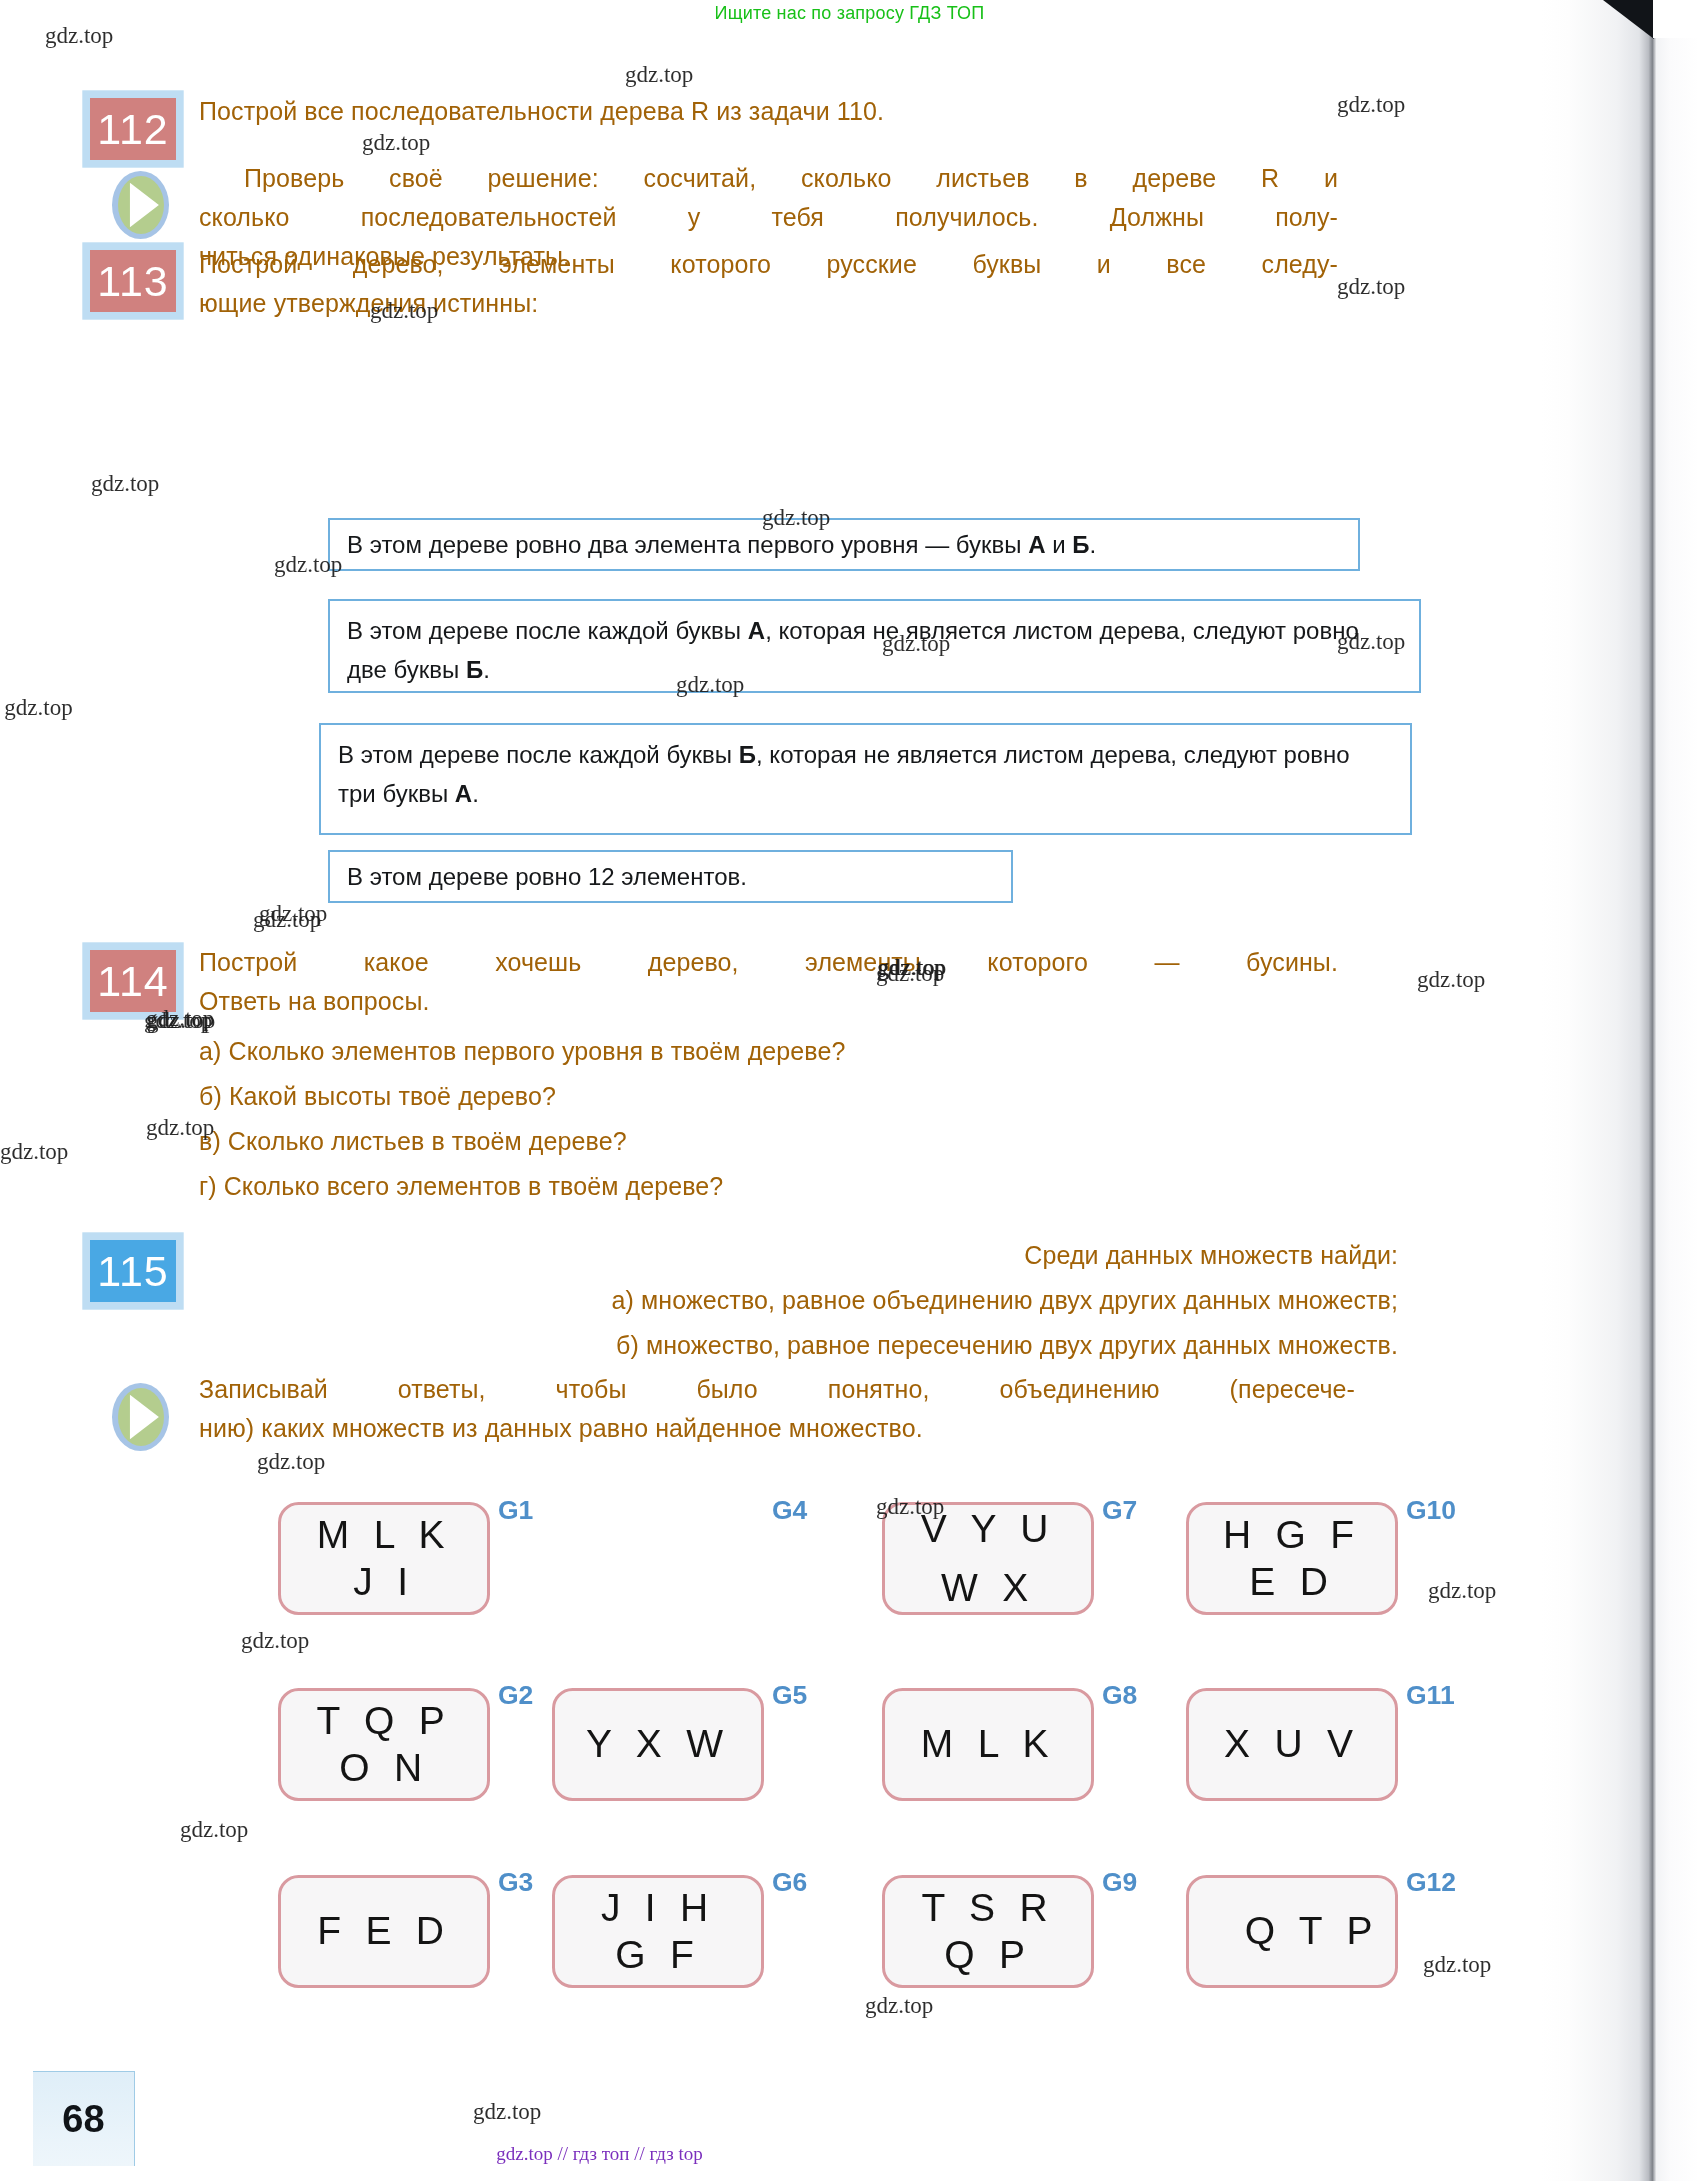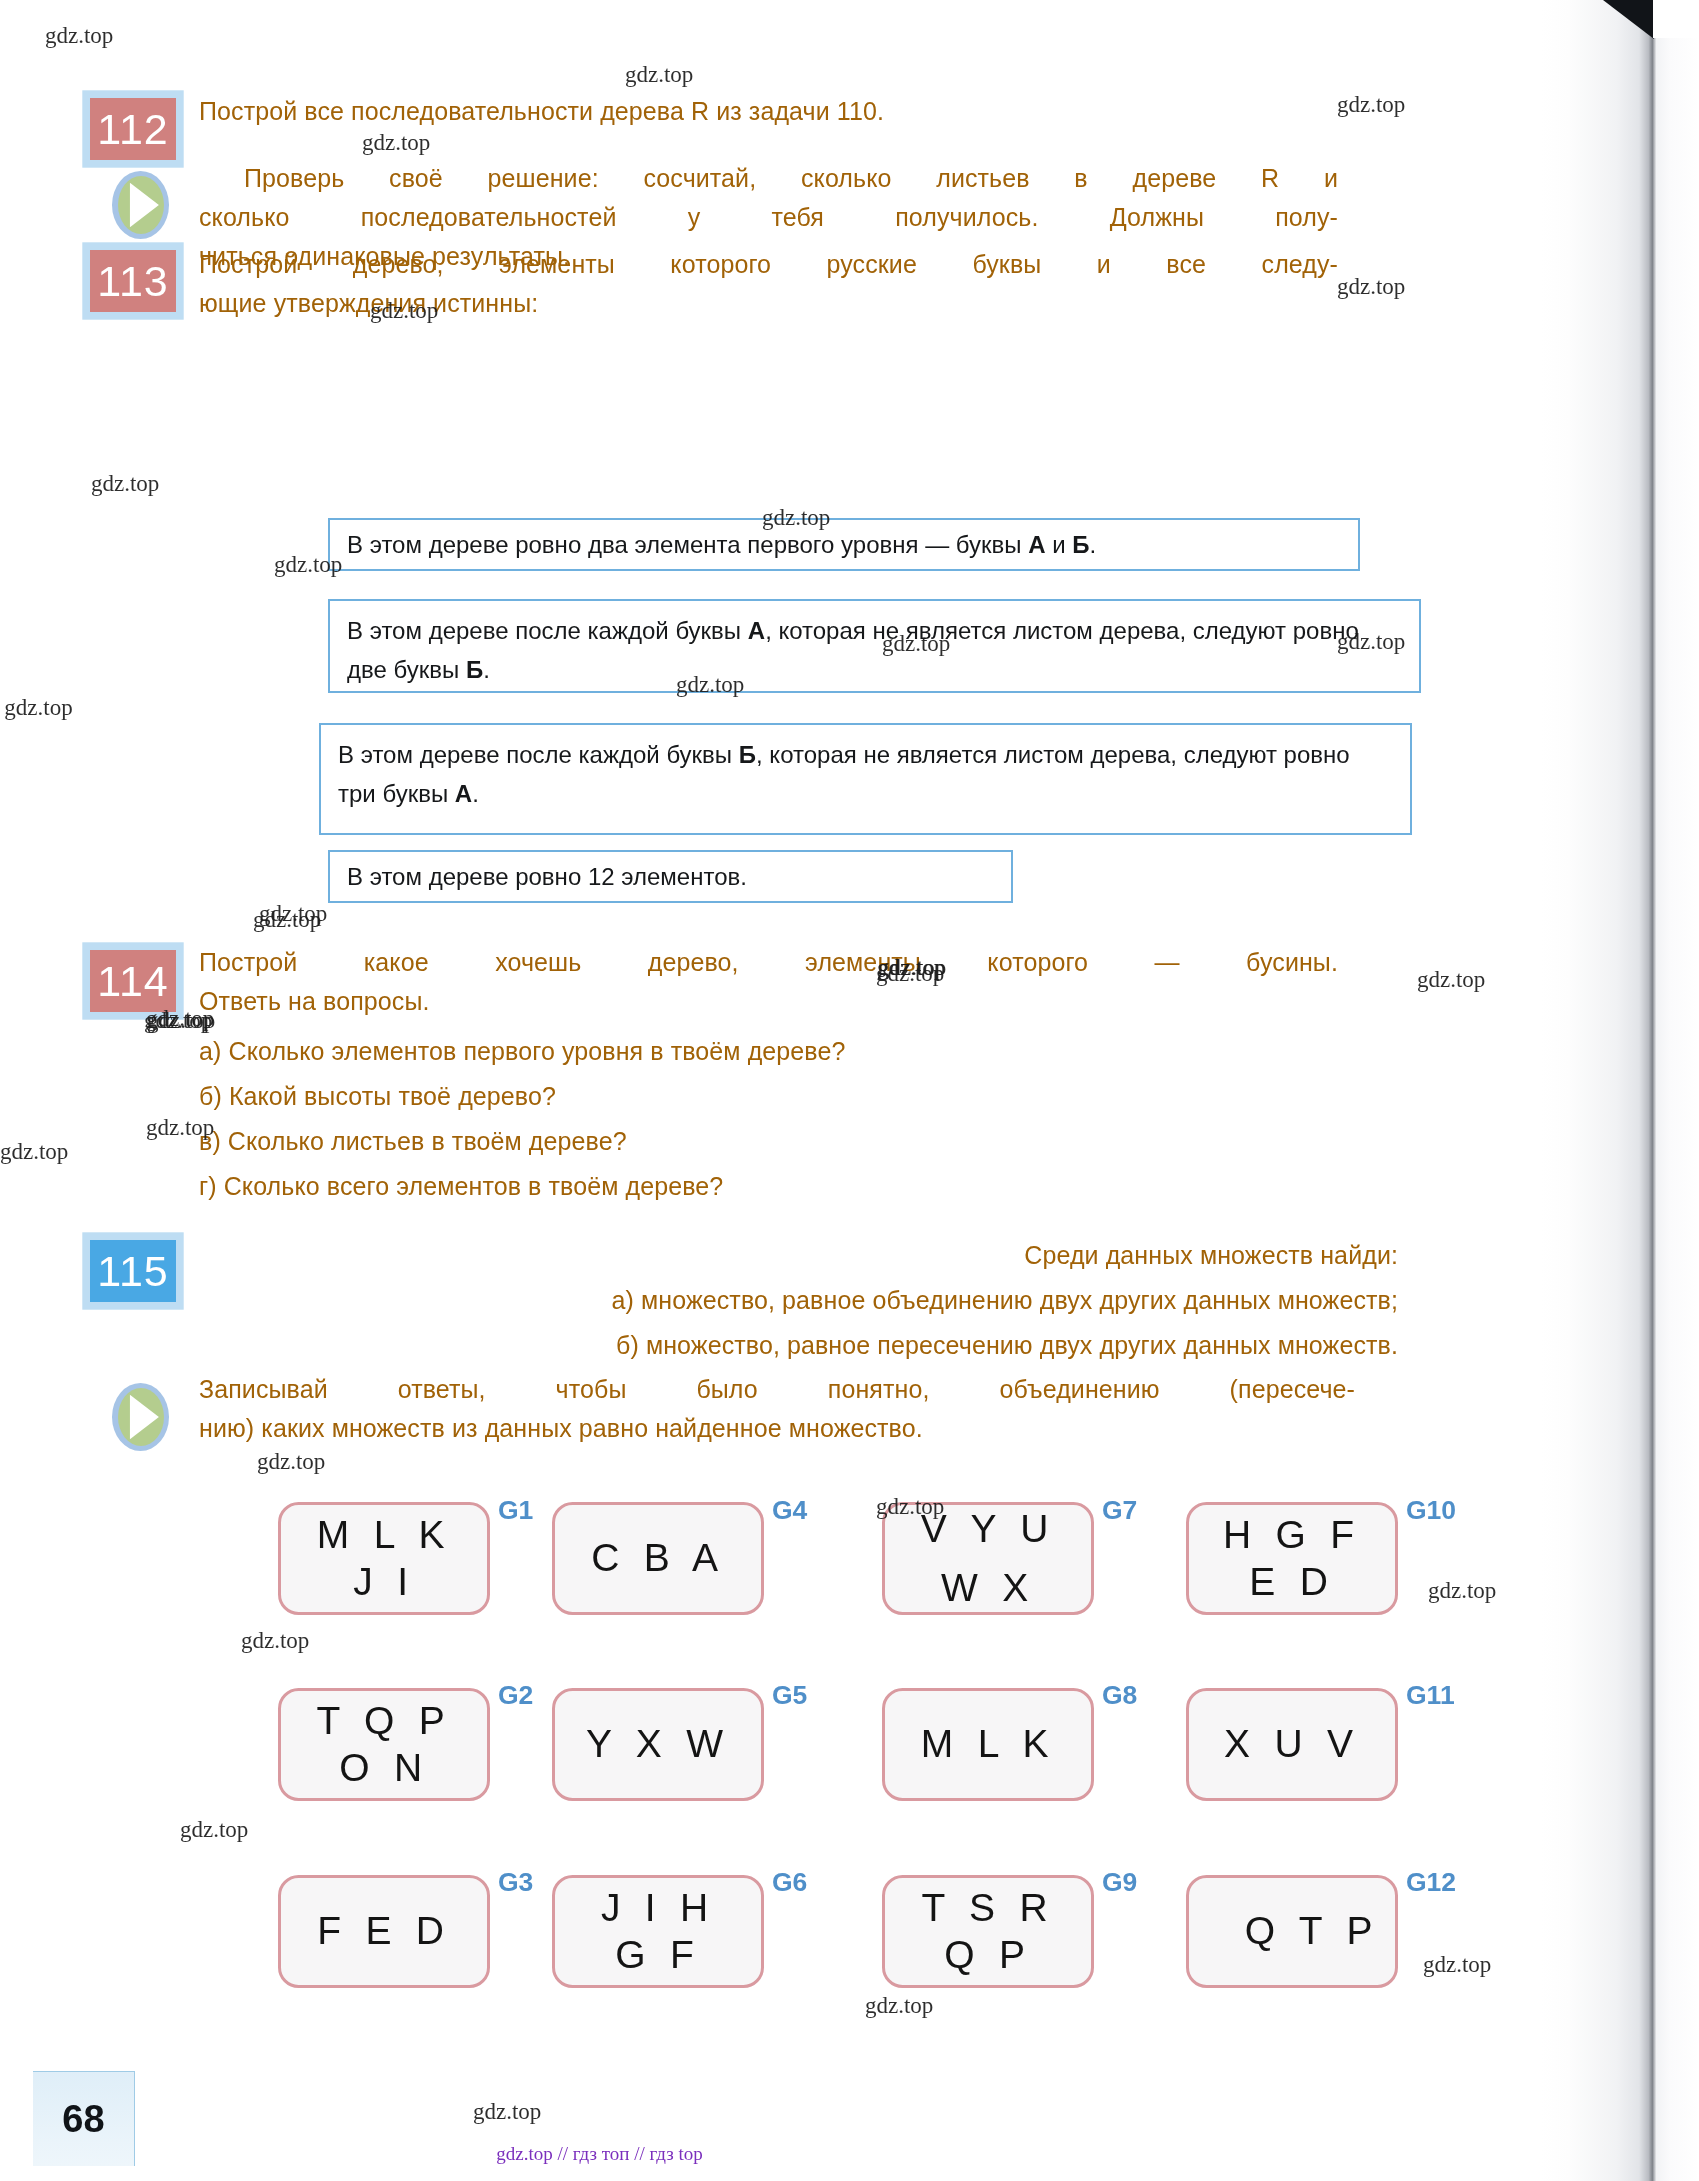--- a/index.html
+++ b/index.html
@@ -197,20 +197,21 @@
     color: #7b2fbd;
     font-family: "Liberation Serif", serif;
     font-size: 19px;
   }
 </style>
 </head>
 <body>
 
 <div id="page">
 
+  <div class="promo-header">Ищите нас по запросу ГДЗ ТОП</div>
 
   <div class="spine">
     <div class="spine-top-wedge"></div>
     <div class="spine-top-white"></div>
   </div>
 
   <div class="num-badge red" style="left:90px; top:98px;">
     <span>112</span>
   </div>
 
@@ -295,24 +296,20 @@
     <div style="text-align:justify; text-align-last:justify;">Записывай ответы, чтобы было понятно, объединению (пересече-</div>
     <div>нию) каких множеств из данных равно найденное множество.</div>
   </div>
 
   <div class="set-card" style="left:278px; top:1502px; width:212px; height:113px;">
     <div>M L K</div>
     <div class="row2">J I</div>
   </div>
   <div class="set-label" style="left:498px; top:1495px;">G1</div>
 
-  <div class="set-card" style="left:552px; top:1502px; width:212px; height:113px;">
-    <div>C B A</div>
-    <div class="row2"></div>
-  </div>
   <div class="set-label" style="left:772px; top:1495px;">G4</div>
 
   <div class="set-card" style="left:882px; top:1502px; width:212px; height:113px;gap:12px;">
     <div>V Y U</div>
     <div class="row2">W X</div>
   </div>
   <div class="set-label" style="left:1102px; top:1495px;">G7</div>
 
   <div class="set-card" style="left:1186px; top:1502px; width:212px; height:113px;">
     <div>H G F</div>

